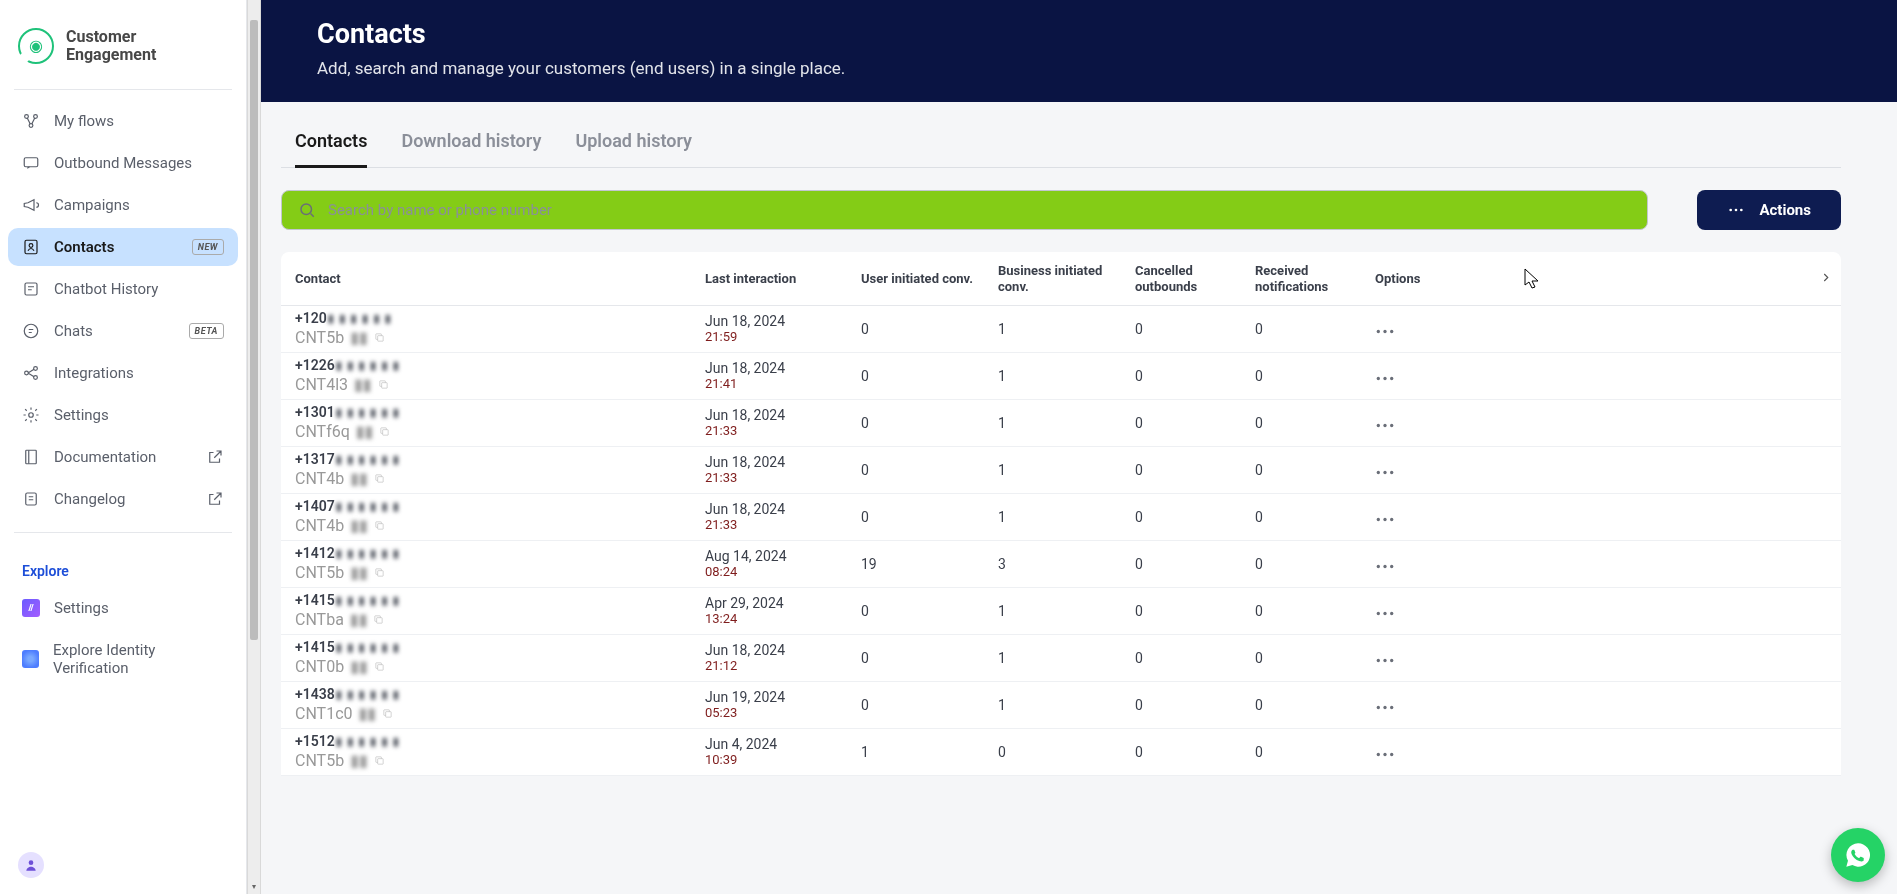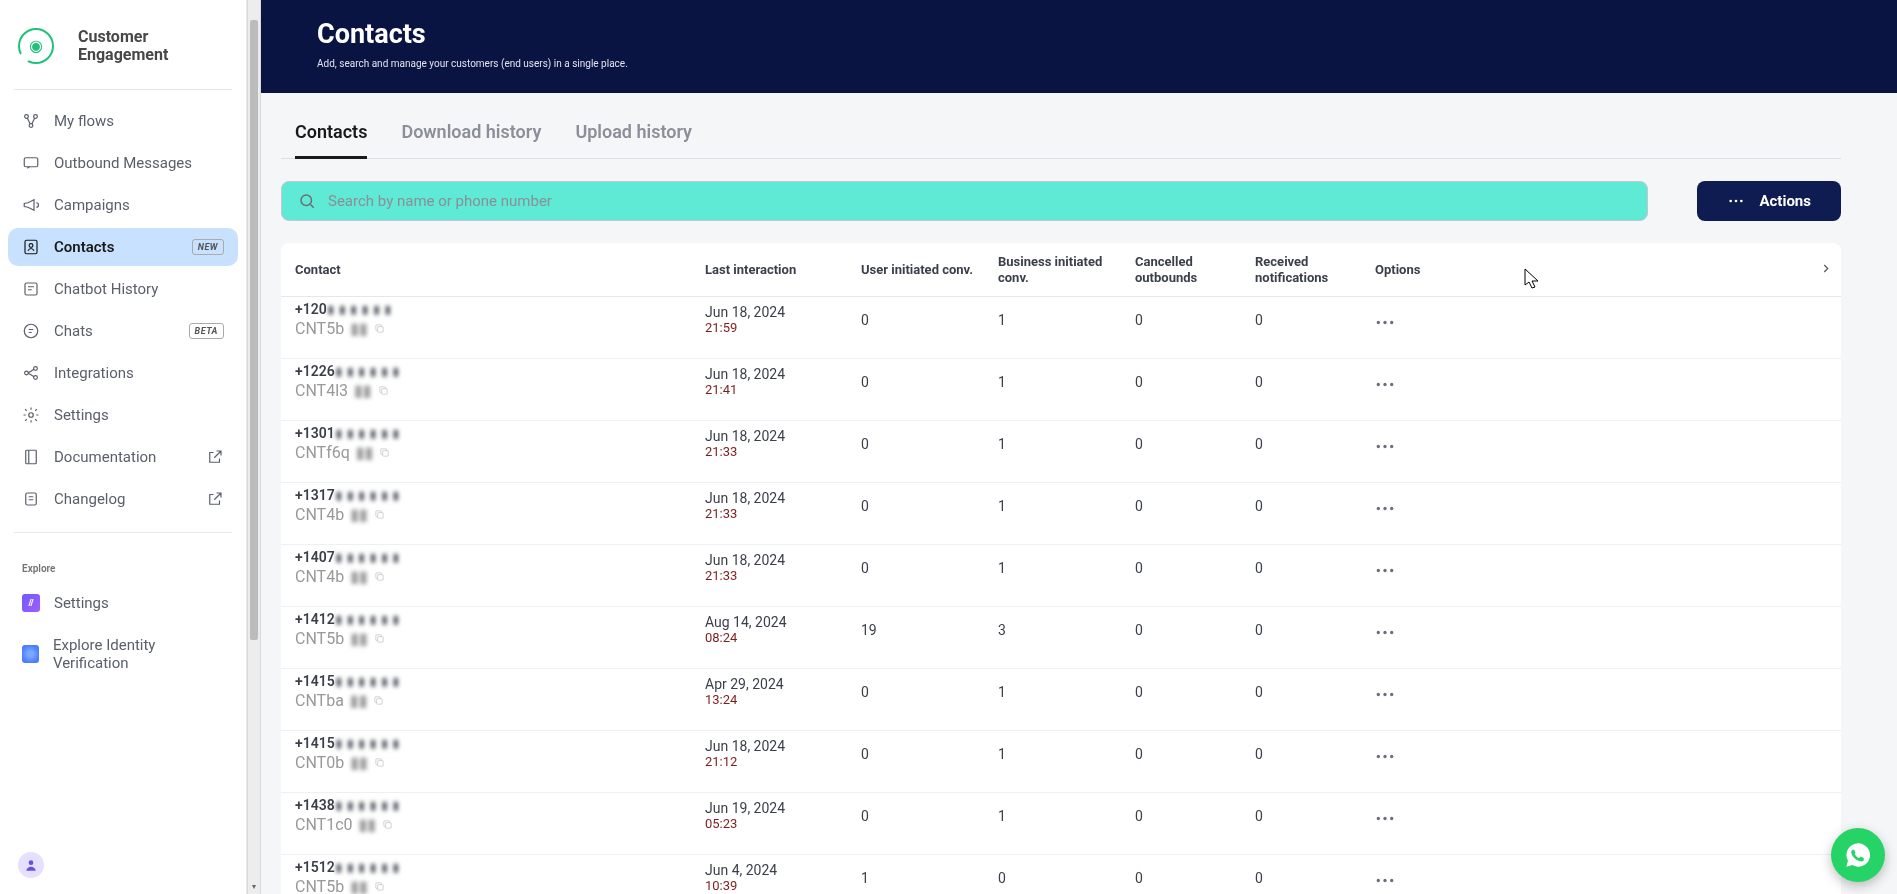--- a/index.html
+++ b/index.html
@@ -4,66 +4,66 @@
   <style>
     * { margin: 0; padding: 0; box-sizing: border-box; font-family: -apple-system, BlinkMacSystemFont, 'Segoe UI', Roboto, sans-serif; }
     body { background: #f5f6f8; color: #2c2c2c; display: flex; height: 894px; width: 1897px; overflow: hidden; position: relative; }
 
     
     .sidebar { width: 247px; background: #fff; border-right: 1px solid #e5e7eb; display: flex; flex-direction: column; position: relative; }
     .sidebar-scrollbar { width: 14px; background: #ededed; border-left: 1px solid #d9d9d9; border-right: 1px solid #d9d9d9; position: relative; }
     .sidebar-scrollthumb { position: absolute; top: 20px; left: 2px; right: 2px; height: 620px; background: #bcbcbc; border-radius: 2px; }
     .scroll-arrow-down { position: absolute; bottom: 0; left: 0; right: 0; height: 14px; font-size: 8px; color: #666; text-align: center; line-height: 14px; }
 
-    .brand { display: flex; align-items: center; gap: 24px; padding: 28px 18px 24px 18px; }
+    .brand { display: flex; align-items: center; gap: 12px; padding: 28px 18px 24px 18px; }
     .brand-logo { width: 36px; height: 36px; border-radius: 50%; background: #fff; border: 2px solid #1fc27a; position: relative; }
     .brand-logo::after { content: "◉"; position: absolute; top: 50%; left: 50%; transform: translate(-50%, -52%); color: #1fc27a; font-size: 16px; }
     .brand-logo-tail { position: absolute; bottom: -2px; left: -2px; width: 10px; height: 10px; background: #fff; transform: rotate(45deg); }
     .brand-text { font-weight: 700; font-size: 16px; color: #474747; line-height: 1.15; }
 
     .nav-divider { height: 1px; background: #e5e7eb; margin: 0 14px 12px 14px; }
 
     .nav { padding: 0 8px; }
     .nav-item { display: flex; align-items: center; gap: 14px; padding: 10px 14px; border-radius: 10px; color: #5a5f6a; font-size: 15px; cursor: pointer; margin-bottom: 4px; position: relative; }
     .nav-item.active { background: #c7e1ff; color: #1a1a1a; font-weight: 600; }
     .nav-icon { width: 18px; height: 18px; flex-shrink: 0; }
     .nav-icon svg { width: 18px; height: 18px; stroke: currentColor; fill: none; stroke-width: 1.6; }
     .nav-badge { margin-left: auto; font-size: 9px; font-weight: 700; letter-spacing: 0.5px; padding: 2px 5px; border: 1px solid #aaa; border-radius: 3px; color: #555; font-style: italic; }
     .ext-icon { margin-left: auto; }
 
-    .explore-label { padding: 18px 22px 10px 22px; font-size: 10px; font-weight: 600; color: #737373; }
+    .explore-label { padding: 18px 22px 10px 22px; font-size: 14px; font-weight: 600; color: #1d4ed8; }
 
     .mini-avatar { position: absolute; bottom: 16px; left: 18px; width: 26px; height: 26px; border-radius: 50%; background: #e5e0ff; display: flex; align-items: center; justify-content: center; }
     .mini-avatar svg { width: 14px; height: 14px; fill: #6d4fd8; }
 
     
     .main { flex: 1; display: flex; flex-direction: column; overflow: hidden; }
     .hero { background: #0a1443; color: #fff; padding: 18px 56px 24px 56px; }
     .hero h1 { font-size: 27px; font-weight: 700; margin-bottom: 8px; }
-    .hero p { font-size: 10px; color: #e2e4ea; }
+    .hero p { font-size: 17px; color: #e2e4ea; }
 
     .content { padding: 22px 56px 0 20px; flex: 1; overflow: hidden; }
 
     .tabs { display: flex; gap: 34px; border-bottom: 1px solid #dcdfe4; margin-bottom: 22px; padding-left: 14px; }
     .tab { padding: 6px 0 14px 0; font-size: 18px; font-weight: 600; color: #8b8f99; cursor: pointer; border-bottom: 3px solid transparent; margin-bottom: -1px; }
     .tab.active { color: #1a1a1a; border-bottom-color: #1a1a1a; }
 
     .toolbar { display: flex; gap: 20px; margin-bottom: 22px; }
-    .search-box { flex: 1; display: flex; align-items: center; gap: 12px; border: 1px solid #c2c6cf; border-radius: 8px; padding: 10px 16px; background: #5eead4; }
+    .search-box { flex: 1; display: flex; align-items: center; gap: 12px; border: 1px solid #c2c6cf; border-radius: 8px; padding: 10px 16px; background: #84cc16; }
     .search-box svg { width: 18px; height: 18px; stroke: #6a6e78; fill: none; stroke-width: 2; }
     .search-box input { border: none; outline: none; font-size: 15px; flex: 1; color: #333; background: transparent; }
     .search-box input::placeholder { color: #8a8f99; }
     .actions-btn { background: #0e1c51; color: #fff; border: none; border-radius: 8px; padding: 0 30px; font-size: 15px; font-weight: 700; display: flex; align-items: center; gap: 14px; cursor: pointer; margin-left: 29px; }
     .actions-btn svg { width: 18px; height: 4px; }
 
     .table { width: 100%; background: #fff; border-radius: 8px 8px 0 0; overflow: hidden; }
     .thead, .trow { display: grid; grid-template-columns: 410px 156px 137px 137px 120px 120px 100px 1fr; align-items: center; padding: 0 14px; }
     .thead { height: 54px; font-size: 13px; font-weight: 700; color: #3a3f4a; border-bottom: 1px solid #e5e7eb; position: relative; }
     .thead .th { line-height: 1.2; }
-    .trow { border-bottom: 1px solid #eef0f3; min-height: 44px; padding-top: 4px; padding-bottom: 20px; font-size: 14px; color: #3a3f4a; }
+    .trow { border-bottom: 1px solid #eef0f3; min-height: 44px; padding-top: 4px; padding-bottom: 5px; font-size: 14px; color: #3a3f4a; }
     .contact-cell { display: flex; flex-direction: column; gap: 2px; }
     .contact-phone { font-weight: 600; font-size: 14px; filter: blur(0px); }
     .contact-phone .redact { filter: blur(2px); letter-spacing: 3px; font-family: monospace; }
     .contact-code { font-size: 16px; color: #999; display: flex; align-items: center; gap: 6px; }
     .contact-code .redact { filter: blur(2px); }
     .copy-icon { width: 11px; height: 11px; stroke: #bbb; fill: none; stroke-width: 1.4; }
     .date-cell { display: flex; flex-direction: column; }
     .date-main { font-size: 14px; color: #3a3f4a; }
     .date-time { font-size: 13px; color: #7f1d1d; }
     .opt-cell svg { width: 20px; height: 5px; }

